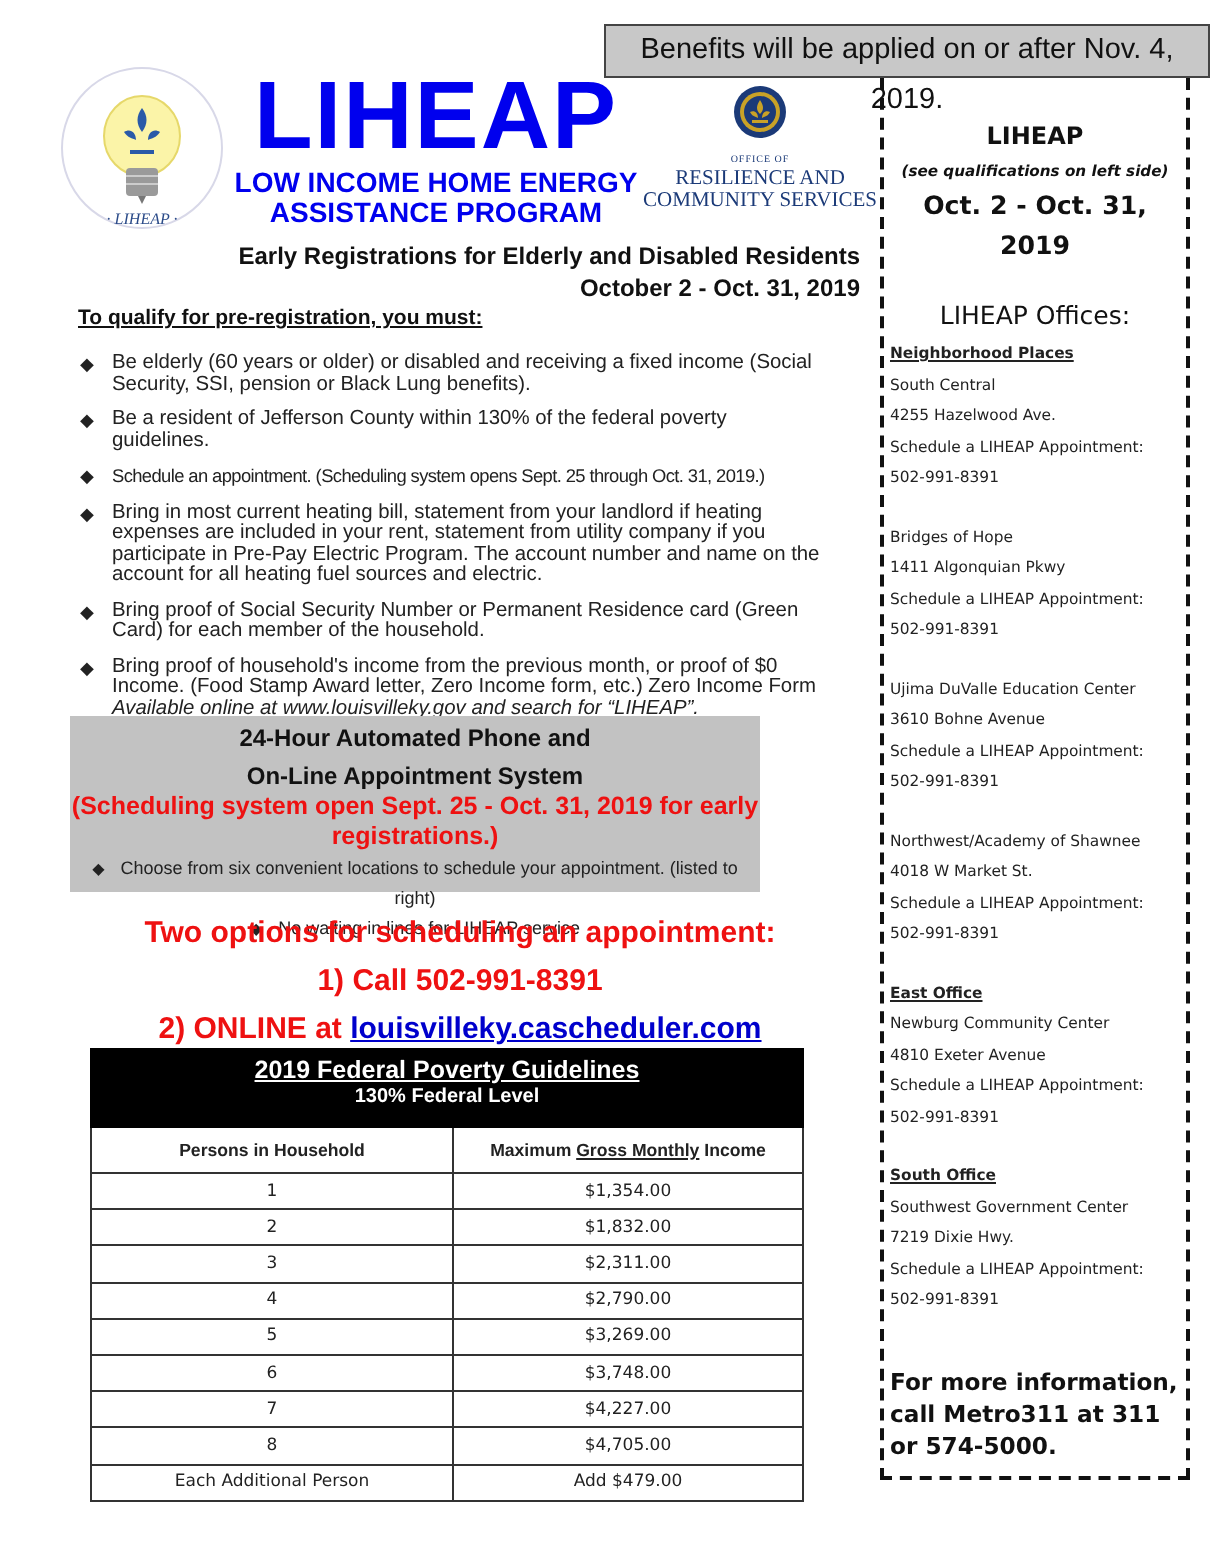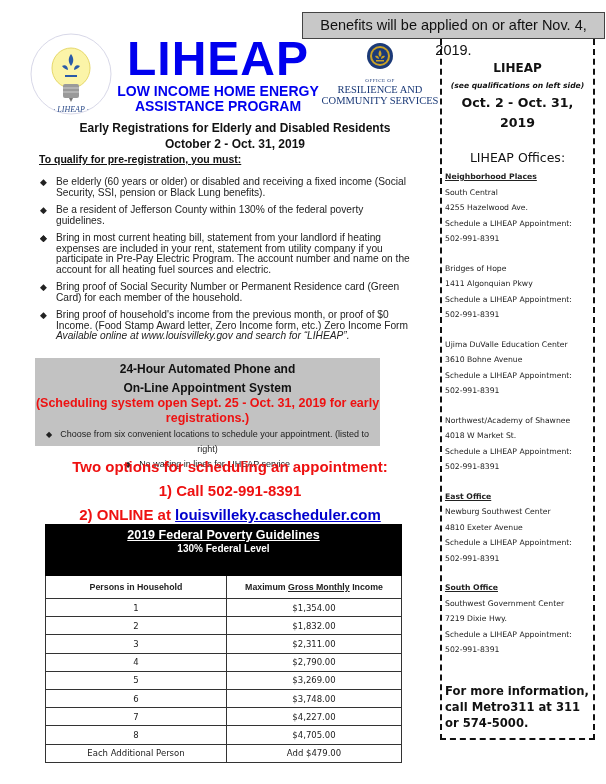--- a/index.html
+++ b/index.html
@@ -21,21 +21,21 @@
     position: absolute; left: 108px; top: 84px; width: 220px; text-align: center;
     font-size: 14px; font-weight: bold; color: #0000ee; line-height: 15px;
   }
   .seal { position: absolute; left: 366px; top: 42px; width: 28px; height: 28px; }
   .ors-office { position: absolute; left: 320px; top: 78px; width: 120px; text-align: center;
     font-family: "Liberation Serif", serif; font-size: 5px; color: #1b3a78; letter-spacing: 0.5px; }
   .ors-name { position: absolute; left: 320px; top: 84px; width: 120px; text-align: center;
     font-family: "Liberation Serif", serif; font-size: 10.5px; color: #1b3a78; line-height: 11px; }
 
   .subhead {
-    position: absolute; left: 40px; top: 120px; width: 390px; text-align: center;
+    position: absolute; left: 40px; top: 120px; width: 390px; text-align: right;
     font-size: 12px; font-weight: bold; line-height: 16px;
   }
   .qualify {
     position: absolute; left: 39px; top: 153px; font-size: 10.5px; font-weight: bold; text-decoration: underline;
   }
   .req-list { position: absolute; left: 36px; top: 177px; width: 378px; list-style: none; }
   .req-list li {
     position: relative; padding-left: 20px; font-size: 10.2px; line-height: 10.5px; margin-bottom: 7px; color: #222;
   }
   .req-list li .bullet { position: absolute; left: 4px; top: 0; font-size: 9px; }
@@ -53,21 +53,21 @@
 
   .options { position: absolute; left: 40px; top: 455px; width: 380px; text-align: center; color: #ee1111; font-weight: bold; }
   .options .o1 { font-size: 15px; line-height: 24px; }
   .options .o2 { font-size: 15px; line-height: 24px; }
   .options a { color: #0000cc; text-decoration: underline; }
 
   .pov-table {
     position: absolute; left: 45px; top: 524px; width: 357px; border-collapse: collapse;
   }
   .pov-table th.head {
-    background: #000; color: #fff; padding: 3px 0 20px 0; border: 1px solid #000;
+    background: #000; color: #fff; padding: 3px 0 8px 0; border: 1px solid #000;
   }
   .pov-table .head-title { font-size: 12.5px; font-weight: bold; text-decoration: underline; display: block; line-height: 15px; }
   .pov-table .head-sub { font-size: 10px; font-weight: bold; display: block; line-height: 12px; }
   .pov-table th.col {
     font-size: 8.8px; font-weight: bold; height: 23px; border: 1px solid #333; color: #222; background: #fff;
   }
   .pov-table th.col u { text-decoration: underline; }
   .pov-table td {
     font-family: "DejaVu Sans", sans-serif; font-size: 8.5px; text-align: center; height: 18.2px;
     border: 1px solid #333; color: #222;
@@ -127,21 +127,21 @@
 
 <div class="subhead">
   <div>Early Registrations for Elderly and Disabled Residents</div>
   <div>October 2 - Oct. 31, 2019</div>
 </div>
 <div class="qualify">To qualify for pre-registration, you must:</div>
 
 <ul class="req-list">
   <li><span class="bullet">◆</span><span>Be elderly (60 years or older) or disabled and receiving a fixed income (Social Security, SSI, pension or Black Lung benefits).</span></li>
   <li><span class="bullet">◆</span><span>Be a resident of Jefferson County within 130% of the federal poverty guidelines.</span></li>
-  <li><span class="bullet">◆</span></li>
+  <li><span class="bullet">◆</span><span class="small">Schedule an appointment. (Scheduling system opens Sept. 25 through Oct. 31, 2019.)</span></li>
   <li><span class="bullet">◆</span><span>Bring in most current heating bill, statement from your landlord if heating expenses are included in your rent, statement from utility company if you participate in Pre-Pay Electric Program. The account number and name on the account for all heating fuel sources and electric.</span></li>
   <li><span class="bullet">◆</span><span>Bring proof of Social Security Number or Permanent Residence card (Green Card) for each member of the household.</span></li>
   <li><span class="bullet">◆</span><span>Bring proof of household's income from the previous month, or proof of $0 Income. (Food Stamp Award letter, Zero Income form, etc.) Zero Income Form </span><em>Available online at  www.louisvilleky.gov and search for “LIHEAP”.</em></li>
 </ul>
 
 <div class="graybox">
   <div class="g-title">24-Hour Automated Phone and</div>
   <div class="g-title">On-Line Appointment System</div>
   <div class="g-red">(Scheduling system open Sept. 25 - Oct. 31, 2019 for early registrations.)</div>
   <div class="g-item"><span class="bullet">◆</span><span>Choose from six convenient locations to schedule your appointment. (listed to right)</span></div>
@@ -240,21 +240,21 @@
     <div class="s-gap"></div>
     <div>
       <div>Northwest/Academy of Shawnee</div>
       <div>4018 W Market St.</div>
       <div>Schedule a LIHEAP Appointment:</div>
       <div>502-991-8391</div>
     </div>
     <div class="s-gap"></div>
     <div class="s-group-head">East Office</div>
     <div>
-      <div>Newburg Southwest Center</div>
+      <div>Newburg Community Center</div>
       <div>4810 Exeter Avenue</div>
       <div>Schedule a LIHEAP Appointment:</div>
       <div>502-991-8391</div>
     </div>
     <div class="s-gap"></div>
     <div class="s-group-head">South Office</div>
     <div>
       <div>Southwest Government Center</div>
       <div>7219 Dixie Hwy.</div>
       <div>Schedule a LIHEAP Appointment:</div>

